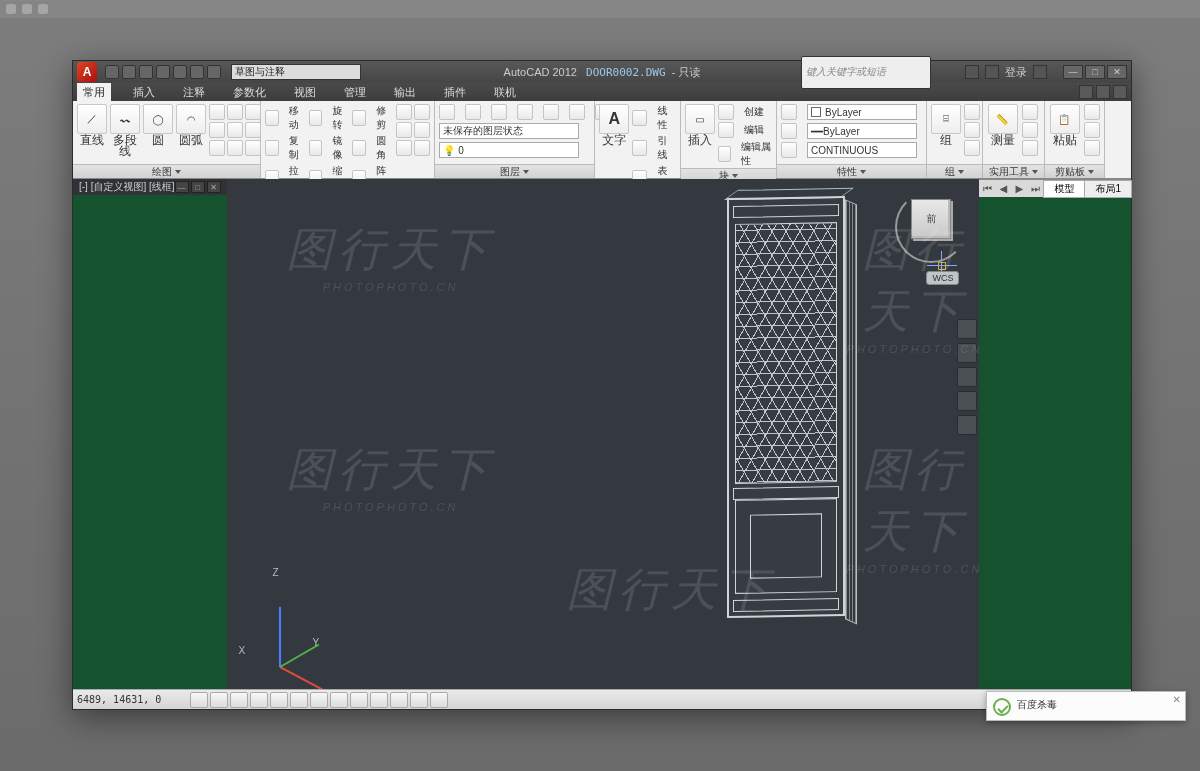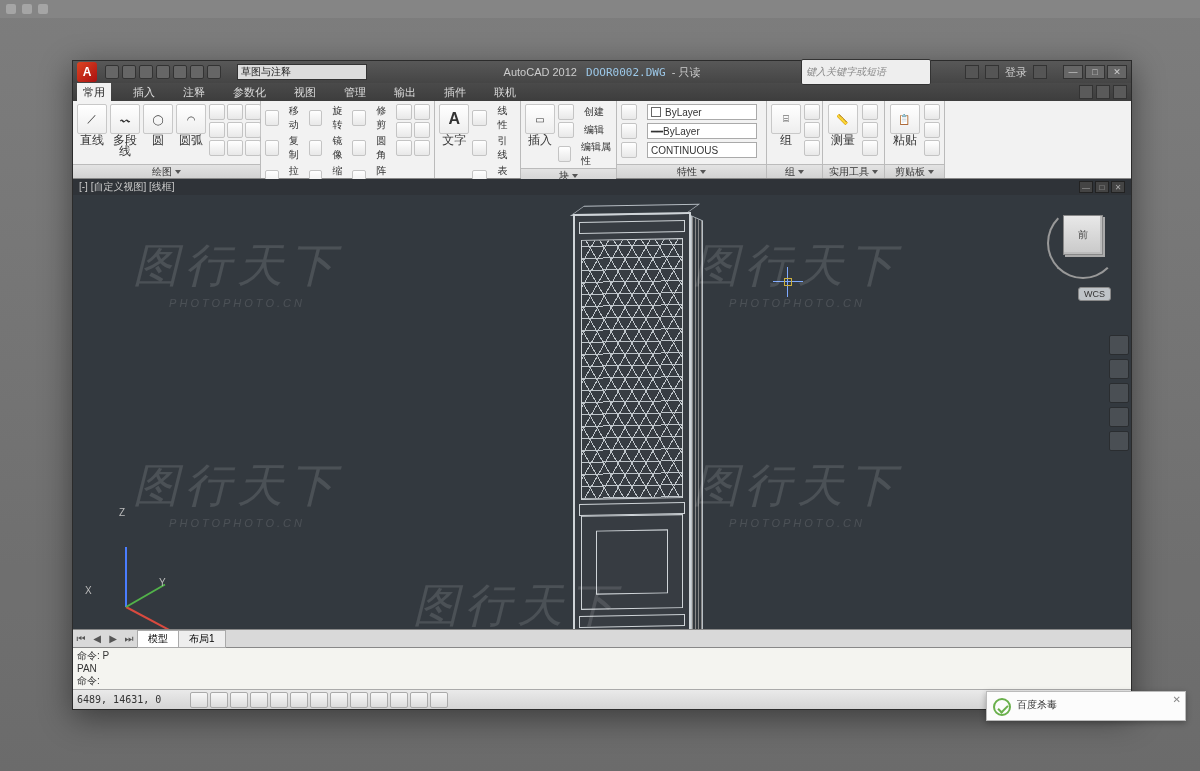--- a/index.html
+++ b/index.html
@@ -11,24 +11,24 @@
 .outer-shell .square { width:10px;height:10px;background:#777;border-radius:2px;}
 
 
 .acad-window { position: absolute; left: 72px; top: 60px; width: 1060px; height: 650px; background: #555; border: 1px solid #2b2b2b; box-shadow: 0 8px 30px rgba(0,0,0,0.45); display: flex; flex-direction: column; }
 
 
 .titlebar { height: 22px; background: linear-gradient(#585858,#454545); display: flex; align-items: center; color: #ccc; font-size: 11px; position: relative; }
 .titlebar .logo { width: 20px; height: 20px; margin: 0 4px; background: linear-gradient(135deg,#d42,#a11); border-radius: 3px; display:flex;align-items:center;justify-content:center;color:#fff;font-weight:bold;font-size:12px;}
 .titlebar .qat { display:flex; gap:3px; margin-left:4px; }
 .titlebar .qat span { width:14px;height:14px;background:#666;border:1px solid #333;border-radius:2px; }
-.titlebar .ws-combo { margin-left:16px; width:130px; height:16px; background:#ddd; border:1px solid #333; font-size:10px; color:#222; display:flex;align-items:center;padding:0 3px;}
+.titlebar .ws-combo { margin-left:10px; width:130px; height:16px; background:#ddd; border:1px solid #333; font-size:10px; color:#222; display:flex;align-items:center;padding:0 3px;}
 .titlebar .title-center { position:absolute; left:50%; transform:translateX(-50%); font-size:11px; white-space:nowrap;}
 .titlebar .title-center .fn { color:#9cc8e8; font-family:monospace;}
-.titlebar .search { position:absolute; right:200px; width:130px;height:26px;background:#eee;border:1px solid #333;font-size:10px;color:#888;display:flex;align-items:center;padding:0 4px;border-radius:2px;font-style:italic;}
+.titlebar .search { position:absolute; right:200px; width:130px;height:33px;background:#eee;border:1px solid #333;font-size:10px;color:#888;display:flex;align-items:center;padding:0 4px;border-radius:2px;font-style:italic;}
 .titlebar .right-ctrls { position:absolute; right:4px; display:flex; gap:6px; align-items:center; font-size:11px;}
 .titlebar .right-ctrls .ico { width:14px;height:14px;background:#555;border:1px solid #333;}
 .titlebar .winbtns { display:flex; gap:2px; margin-left:10px;}
 .titlebar .winbtns span{ width:20px;height:14px;background:#666;border:1px solid #333;display:flex;align-items:center;justify-content:center;color:#ccc;font-size:9px;}
 
 
 .menubar { height: 18px; background: linear-gradient(#4a4a4a,#3d3d3d); display:flex; align-items:center; color:#ddd; font-size:11px; padding:0 4px; gap:16px;}
 .menubar span { padding: 2px 6px; }
 .menubar .icon-row { margin-left:auto; display:flex; gap:3px;}
 .menubar .icon-row i { width:14px;height:14px; background:#5a5a5a; border:1px solid #333; display:inline-block;}
@@ -42,21 +42,21 @@
 .bigbtn { width:32px; text-align:center; font-size:10px;}
 .bigbtn .gly { width:30px;height:30px;border:1px solid #c8c8c8;background:linear-gradient(#fff,#eee);margin:0 auto 1px;border-radius:2px;display:flex;align-items:center;justify-content:center;}
 .bigbtn .lbl { font-size:12px; line-height:11px;}
 .mini-grid { display:grid; grid-template-columns:repeat(3,16px); grid-auto-rows:16px; gap:2px;}
 .mini-grid i,.sm { width:16px;height:16px;background:linear-gradient(#fff,#e8e8e8);border:1px solid #c4c4c4;border-radius:2px;display:inline-block;}
 .col { display:flex;flex-direction:column;gap:2px;}
 .row { display:flex;gap:10px;align-items:center;}
 .combo { height:16px;background:#fff;border:1px solid #aaa;font-size:10px;display:flex;align-items:center;padding:0 3px;}
 
 
-.draw-wrap { flex:1; display:flex; flex-direction:column; background:#14532d; position:relative;}
+.draw-wrap { flex:1; display:flex; flex-direction:row; background:#14532d; position:relative;}
 .draw-header { height:16px;background:#2f3338;color:#ccc;font-size:10px;display:flex;align-items:center;padding:0 6px;justify-content:space-between;}
 .draw-header .wbtns{display:flex;gap:2px;}
 .draw-header .wbtns span{width:14px;height:12px;background:#444;border:1px solid #222;display:flex;align-items:center;justify-content:center;color:#aaa;font-size:8px;}
 .canvas { flex:1; background:#33393f; position:relative; overflow:hidden;}
 
 
 .door { position:absolute; left:500px; top:18px; width:118px; height:420px; transform:skewY(-1deg);}
 .door .frame { position:absolute; inset:0; border:2px solid #cfd4d8; background:rgba(255,255,255,0.02);}
 .door .side { position:absolute; right:-12px; top:6px; width:12px; height:420px; border:1px solid #b8bfc5; background:repeating-linear-gradient(90deg,#888 0 1px,transparent 1px 3px); transform:skewY(25deg);}
 .door .top3d{position:absolute;left:4px;top:-8px;width:116px;height:10px;border:1px solid #b8bfc5;transform:skewX(-55deg);}
@@ -275,20 +275,39 @@
           <i></i>
             <i></i>
         </div>
       </div>
       <div class="panel-title">
           <span>修改</span>
           <span class="arrow"></span>
         </div>
     </div>
 
+    <div class="panel" style="width:160px">
+      <div class="panel-body" style="flex-direction:column;gap:3px;">
+        <div class="row">
+          <i class="sm"></i>
+          <i class="sm"></i>
+          <i class="sm"></i>
+          <i class="sm"></i>
+          <i class="sm"></i>
+          <i class="sm"></i>
+          <i class="sm"></i>
+        </div>
+        <div class="combo" style="width:140px">未保存的图层状态</div>
+        <div class="combo" style="width:140px">💡 0</div>
+      </div>
+      <div class="panel-title">
+          <span>图层</span>
+          <span class="arrow"></span>
+        </div>
+    </div>
 
     <div class="panel" style="width:86px">
       <div class="panel-body">
         <div class="bigbtn">
             <div class="gly" style="font-weight:bold;font-size:16px;">A</div>
             <div class="lbl">文字</div>
           </div>
         <div class="col">
           <div class="row">
               <i class="sm"></i>
@@ -492,31 +511,20 @@
     <div class="canvas-tabs">
       <span class="navbtn">⏮</span>
       <span class="navbtn">◀</span>
       <span class="navbtn">▶</span>
       <span class="navbtn">⏭</span>
       <span class="tab active">模型</span>
       <span class="tab">布局1</span>
     </div>
   </div>
 
-  <div class="cmdline">
-    <div class="row">
-        <span>命令: P</span>
-      </div>
-    <div class="row">
-        <span>PAN</span>
-      </div>
-    <div class="row">
-        <span class="prompt">命令:</span>
-      </div>
-  </div>
 
   <div class="statusbar">
     <span class="coords">6489, 14631, 0</span>
     <div class="toggles">
       <i></i>
         <i></i>
         <i></i>
         <i></i>
         <i></i>
         <i></i>

